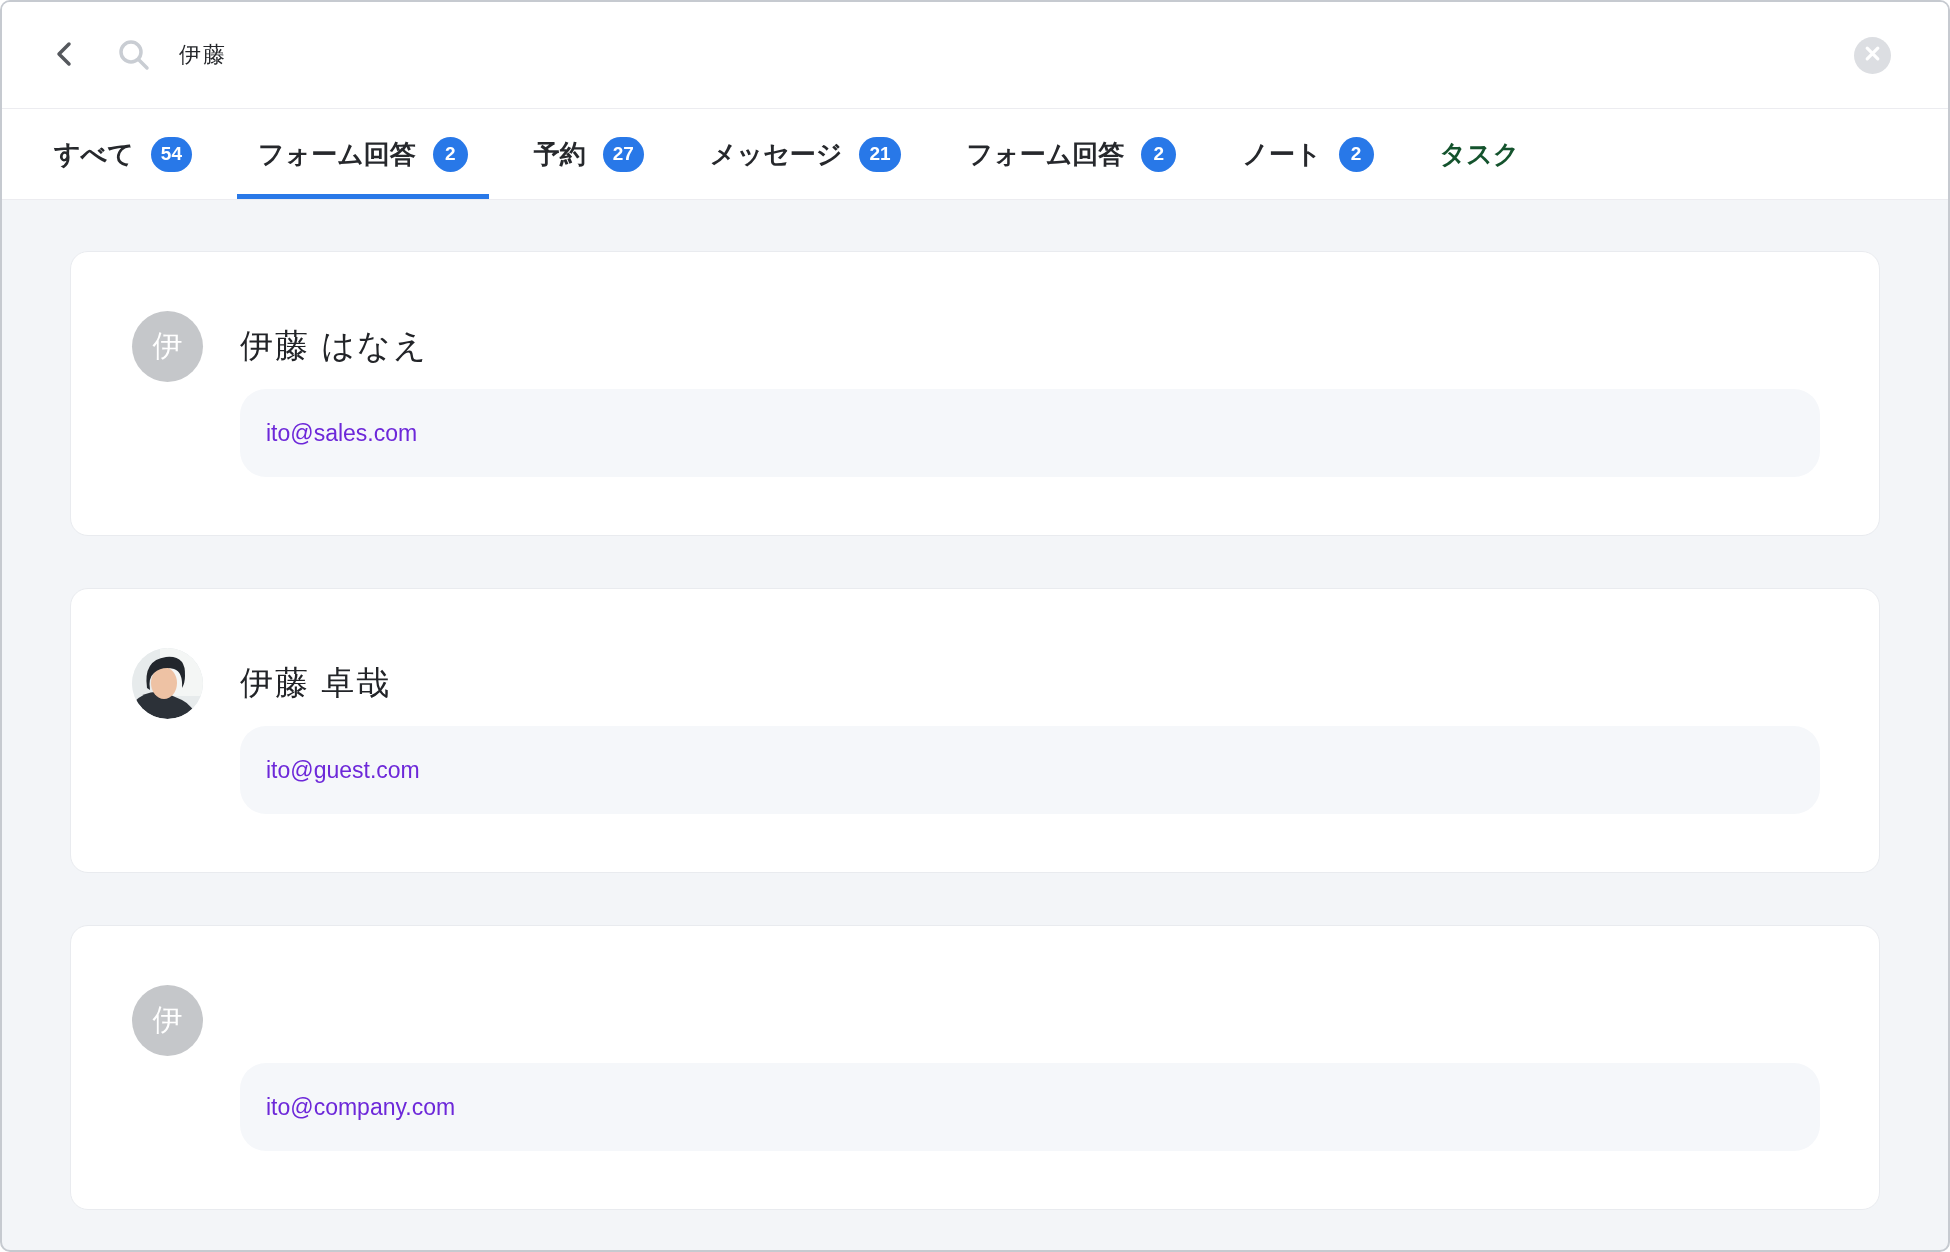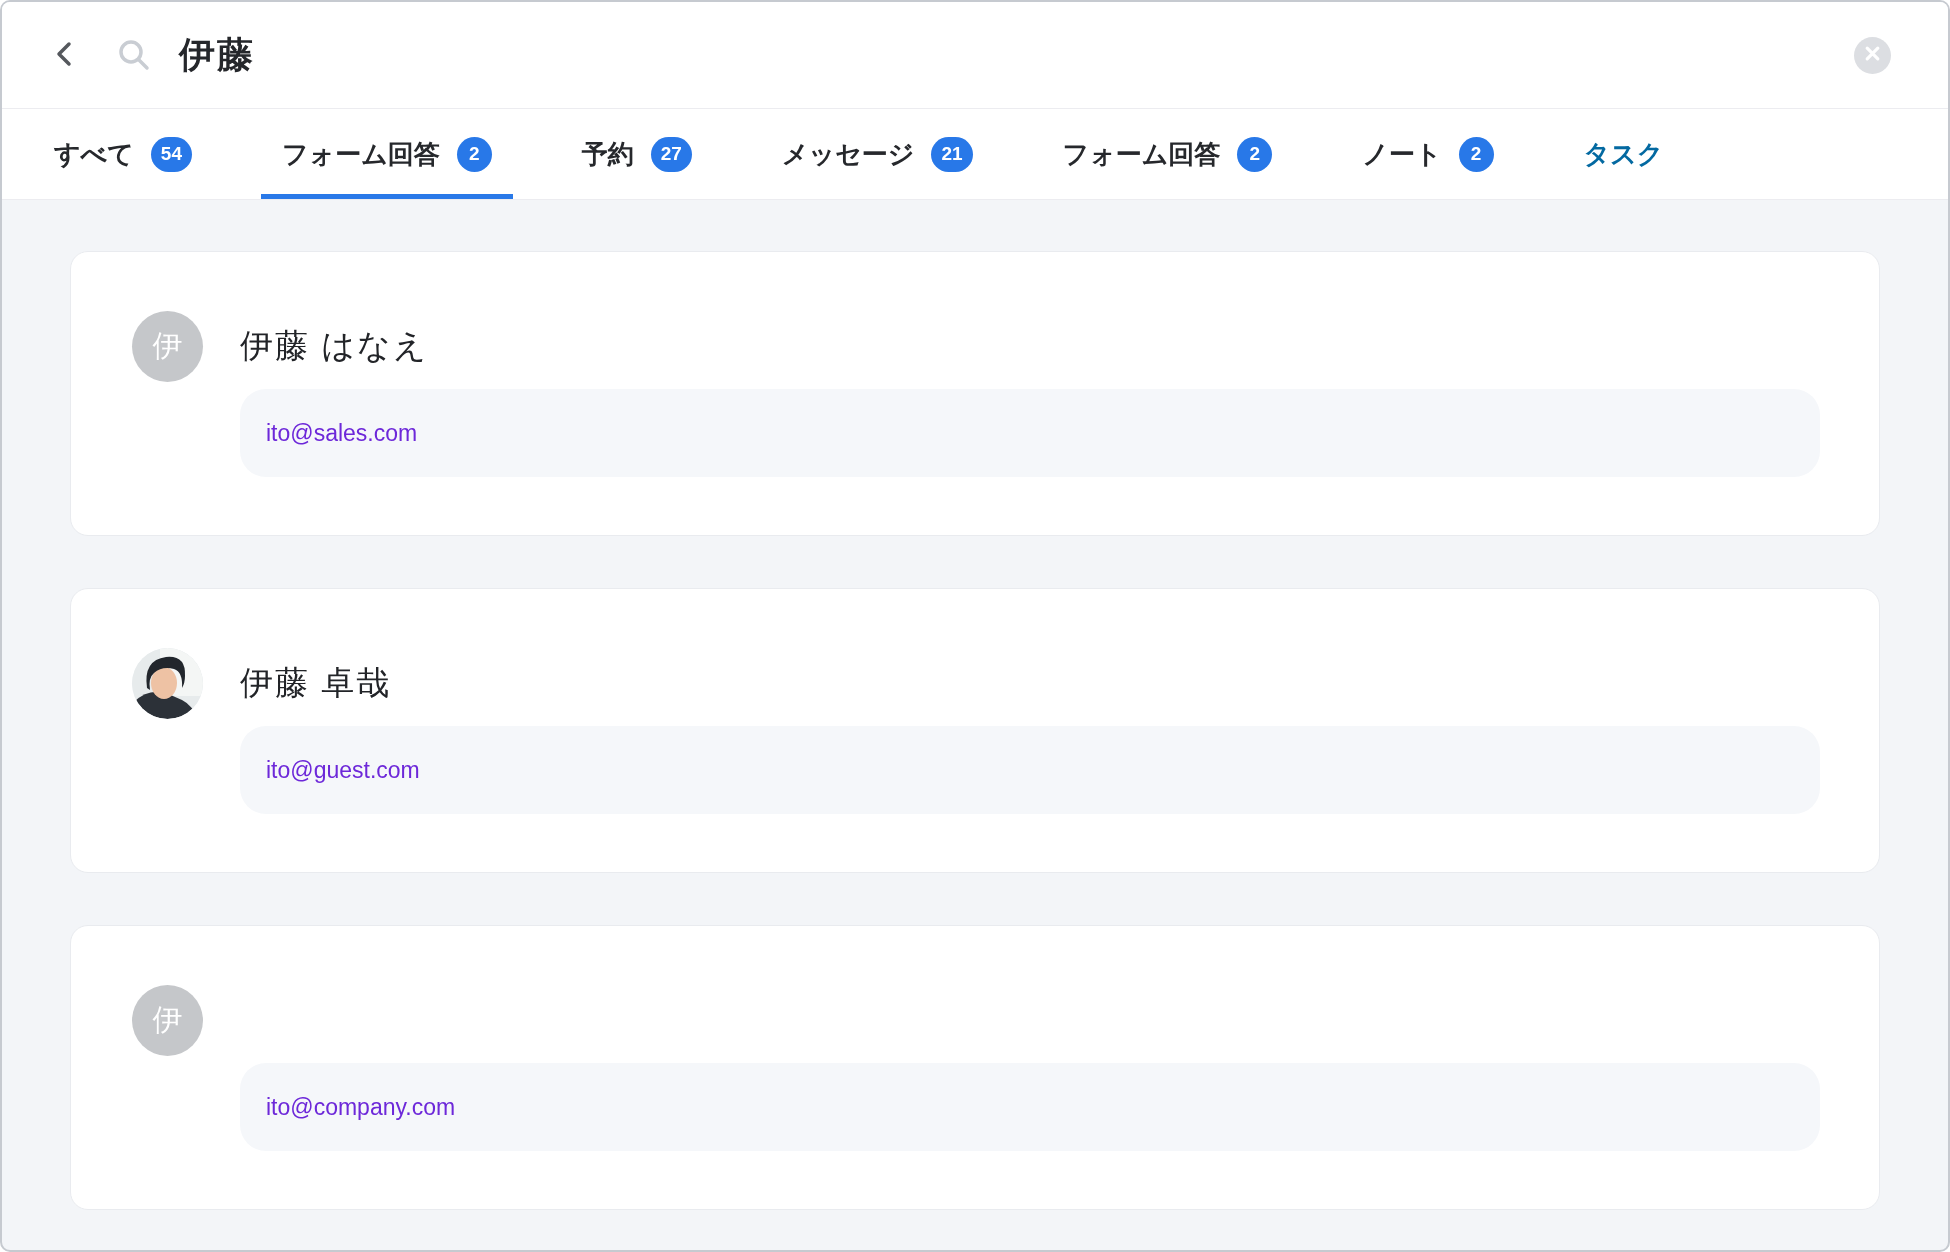--- a/index.html
+++ b/index.html
@@ -29,45 +29,45 @@
   }
   .back-btn {
     width: 34px; height: 34px;
     background: none; border: none; padding: 0;
     display: flex; align-items: center; justify-content: center;
     cursor: pointer;
   }
   .search-glyph { margin-left: 34px; display: flex; align-items: center; }
   .query {
     margin-left: 27px;
-    font-size: 36px;
+    font-size: 22px;
     color: #25272b;
     letter-spacing: 2px;
-    font-weight: 700;
+    font-weight: 400;
     white-space: nowrap;
   }
   .clear-btn {
     margin-left: auto;
     width: 37px; height: 37px;
     border-radius: 50%;
     background: #dcdee2;
     border: none; padding: 0;
     display: flex; align-items: center; justify-content: center;
     cursor: pointer;
   }
 
   
   .tabs {
     flex: 0 0 auto;
     height: 91px;
     background: #ffffff;
     border-bottom: 1px solid #ececf0;
     display: flex; align-items: stretch;
     padding-left: 52px;
-    gap: 90px;
+    gap: 66px;
   }
   .tab {
     display: flex; align-items: center;
     gap: 17px;
     position: relative;
     font-size: 26px; font-weight: 700;
     color: #26282c;
     cursor: pointer;
     white-space: nowrap;
   }
@@ -80,21 +80,21 @@
     display: inline-flex; align-items: center; justify-content: center;
     padding: 0 10px;
   }
   .tab.active::after {
     content: "";
     position: absolute;
     left: -21px; right: -21px; bottom: 0;
     height: 5px;
     background: #2979e8;
   }
-  .tab.disabled { color: #0369a1; cursor: default; }
+  .tab.disabled { color: #14532d; cursor: default; }
 
   
   .results {
     flex: 1 1 auto;
     padding: 51px 68px 0 68px;
     overflow: hidden;
   }
   .card {
     background: #ffffff;
     border: 1px solid #e9ebef;

